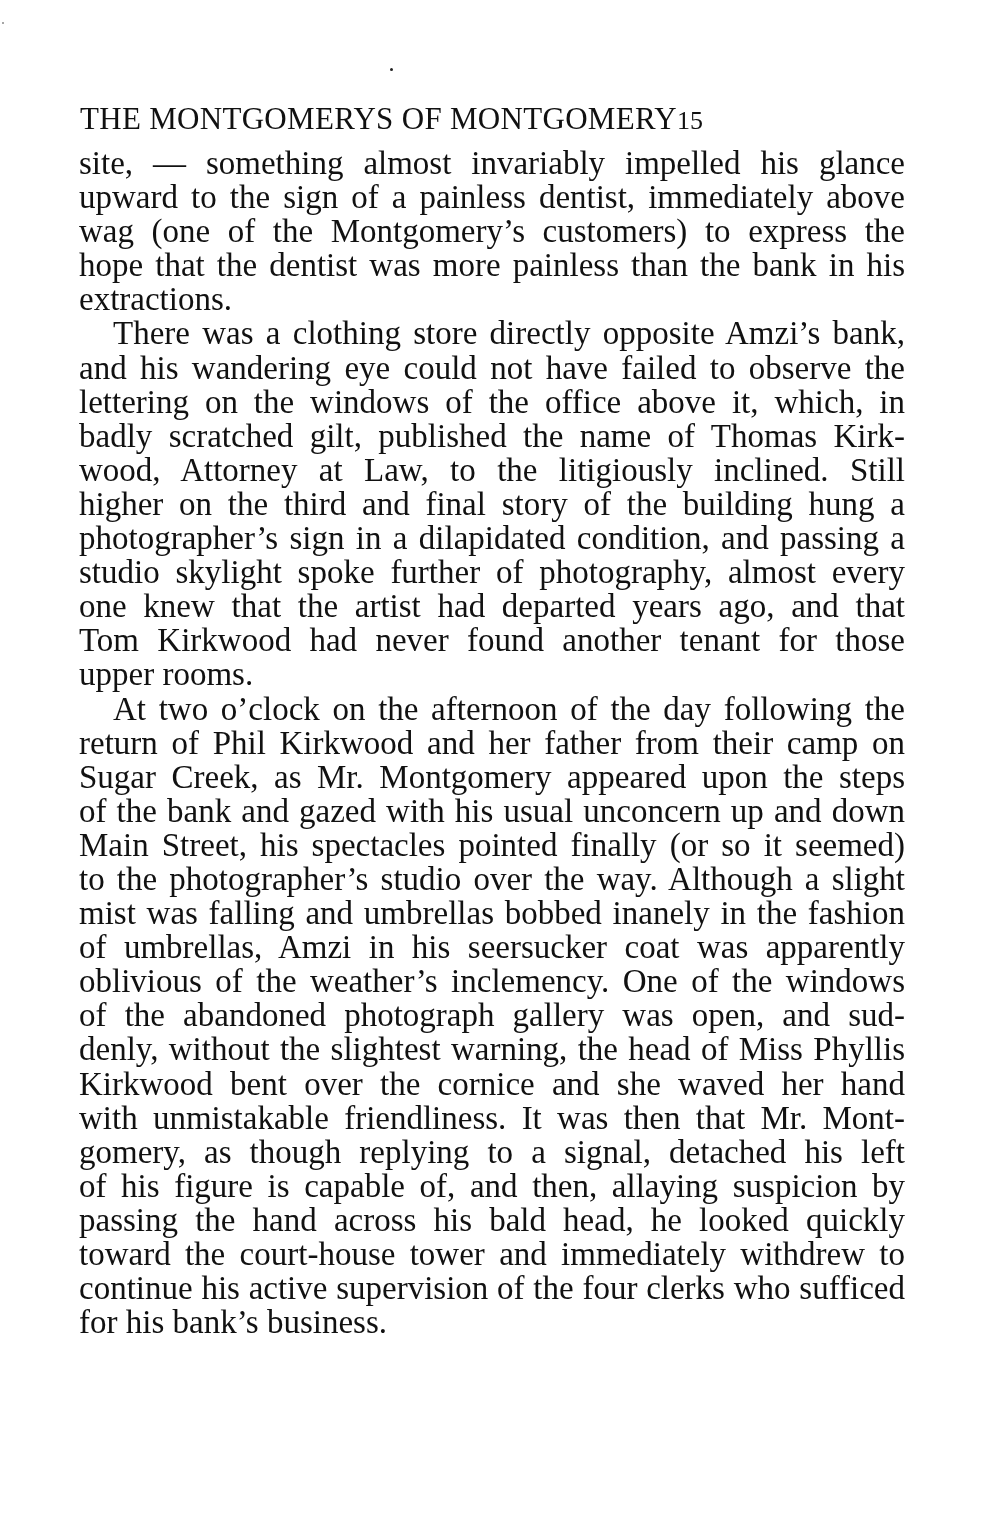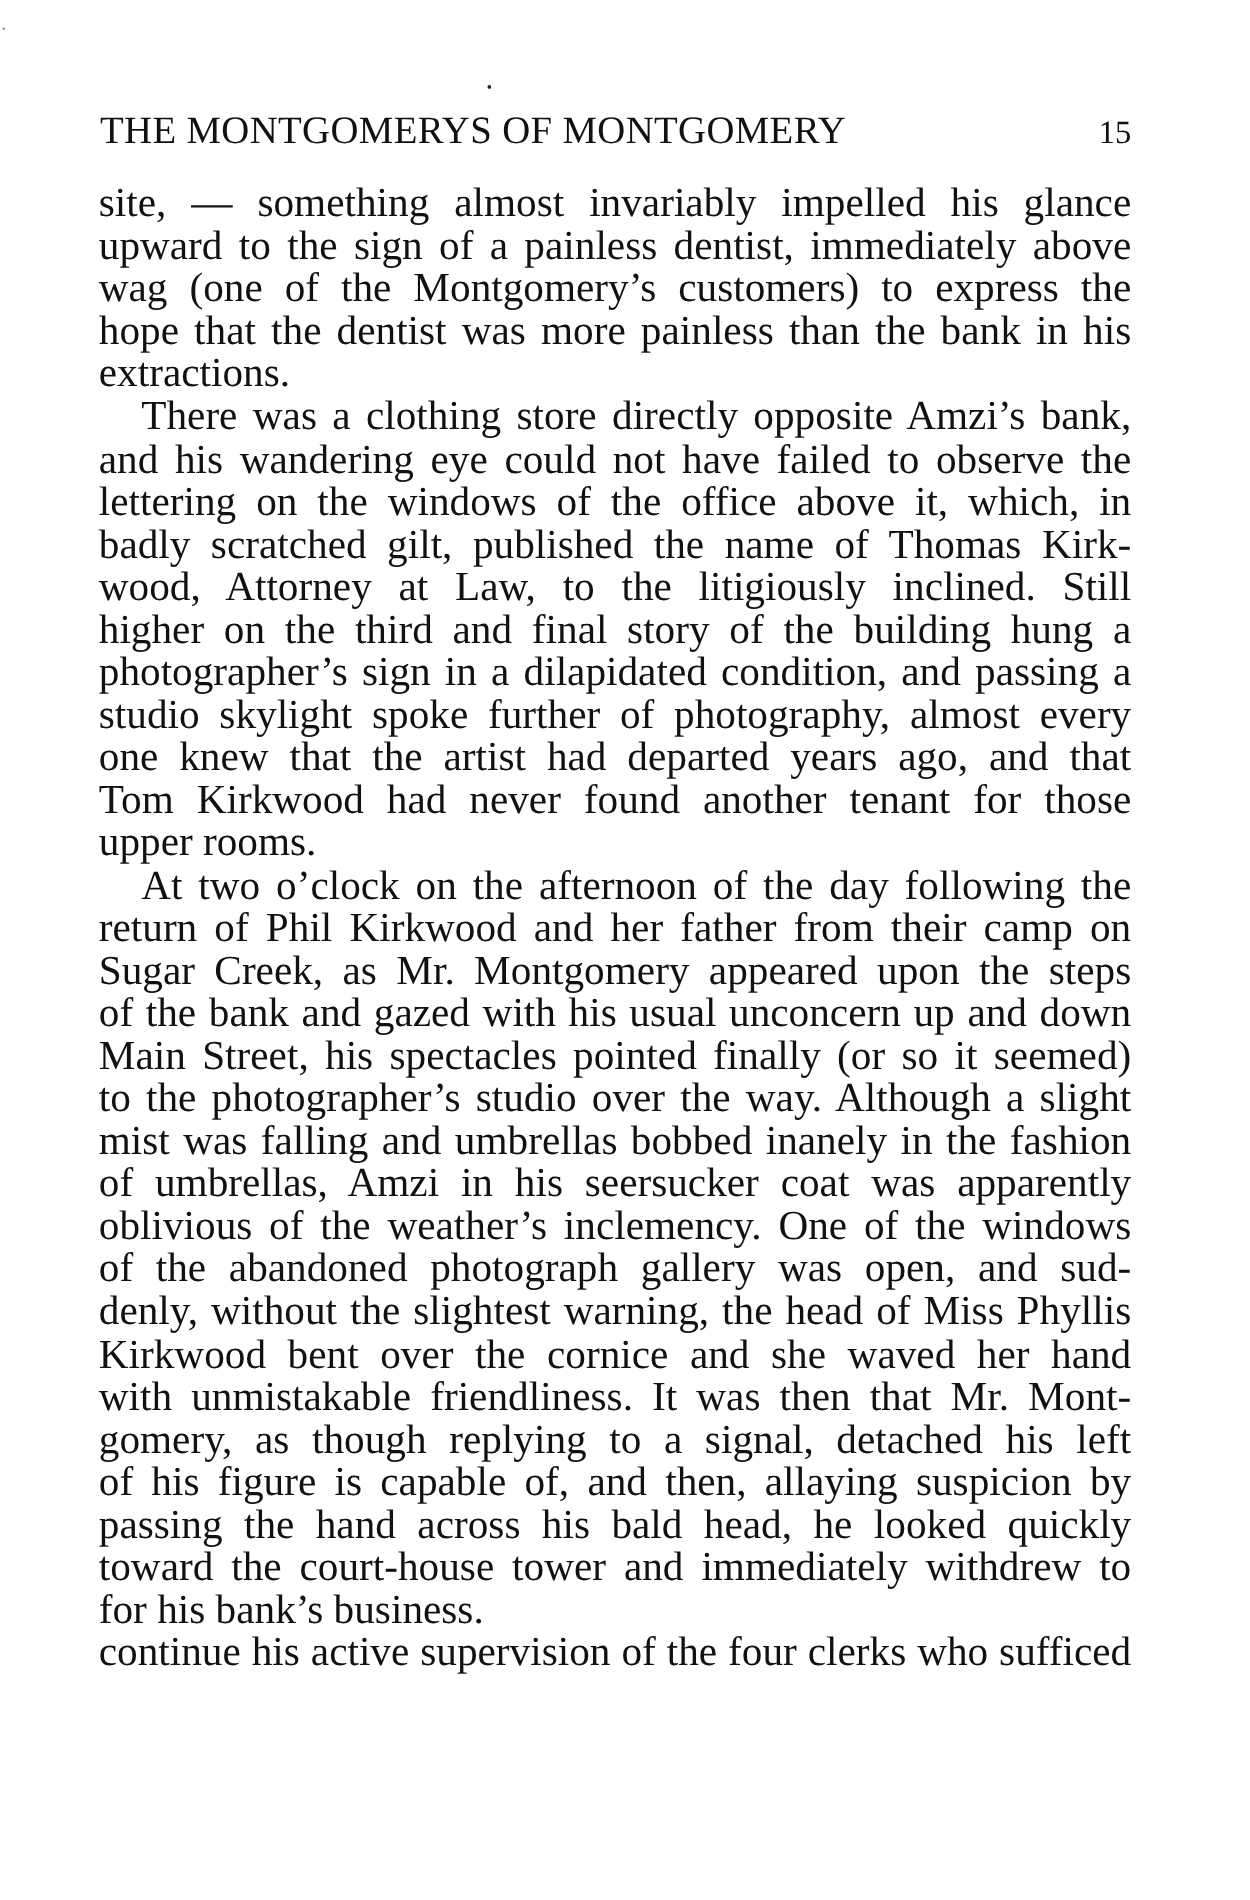--- a/index.html
+++ b/index.html
@@ -21,35 +21,33 @@
       height: 3px;
       background: #222;
       border-radius: 50%;
     }
     .speck.a { left: 390px; top: 68px; }
     .speck.b { left: 2px; top: 22px; width: 2px; height: 2px; background:#888; }
     .running-head {
       position: absolute;
       left: 80px;
       right: 95px;
-      top: 86px;
+      top: 101px;
       height: 40px;
       display: flex;
-      justify-content: space-between;
       align-items: baseline;
     }
     .running-title {
       font-size: 31px;
       letter-spacing: 0.3px;
       font-weight: normal;
     }
     .page-number {
       font-size: 26px;
       font-variant-numeric: oldstyle-nums;
-      margin-left: 38px;
     }
     .text-block {
       position: absolute;
       left: 79px;
       width: 826px;
       top: 146px;
       font-size: 33px;
       line-height: 34.1px;
     }
     .line {
@@ -109,16 +107,16 @@
       <span class="line">of umbrellas, Amzi in his seersucker coat was apparently</span>
       <span class="line">oblivious of the weather’s inclemency. One of the windows</span>
       <span class="line">of the abandoned photograph gallery was open, and sud-</span>
       <span class="line">denly, without the slightest warning, the head of Miss Phyllis</span>
       <span class="line">Kirkwood bent over the cornice and she waved her hand</span>
       <span class="line">with unmistakable friendliness. It was then that Mr. Mont-</span>
       <span class="line">gomery, as though replying to a signal, detached his left</span>
       <span class="line">of his figure is capable of, and then, allaying suspicion by</span>
       <span class="line">passing the hand across his bald head, he looked quickly</span>
       <span class="line">toward the court-house tower and immediately withdrew to</span>
+      <span class="line">continue his active supervision of the four clerks who sufficed</span>
       <span class="line last">for his bank’s business.</span>
-      <span class="line">continue his active supervision of the four clerks who sufficed</span>
     </div>
   </div>
 
 </body></html>

